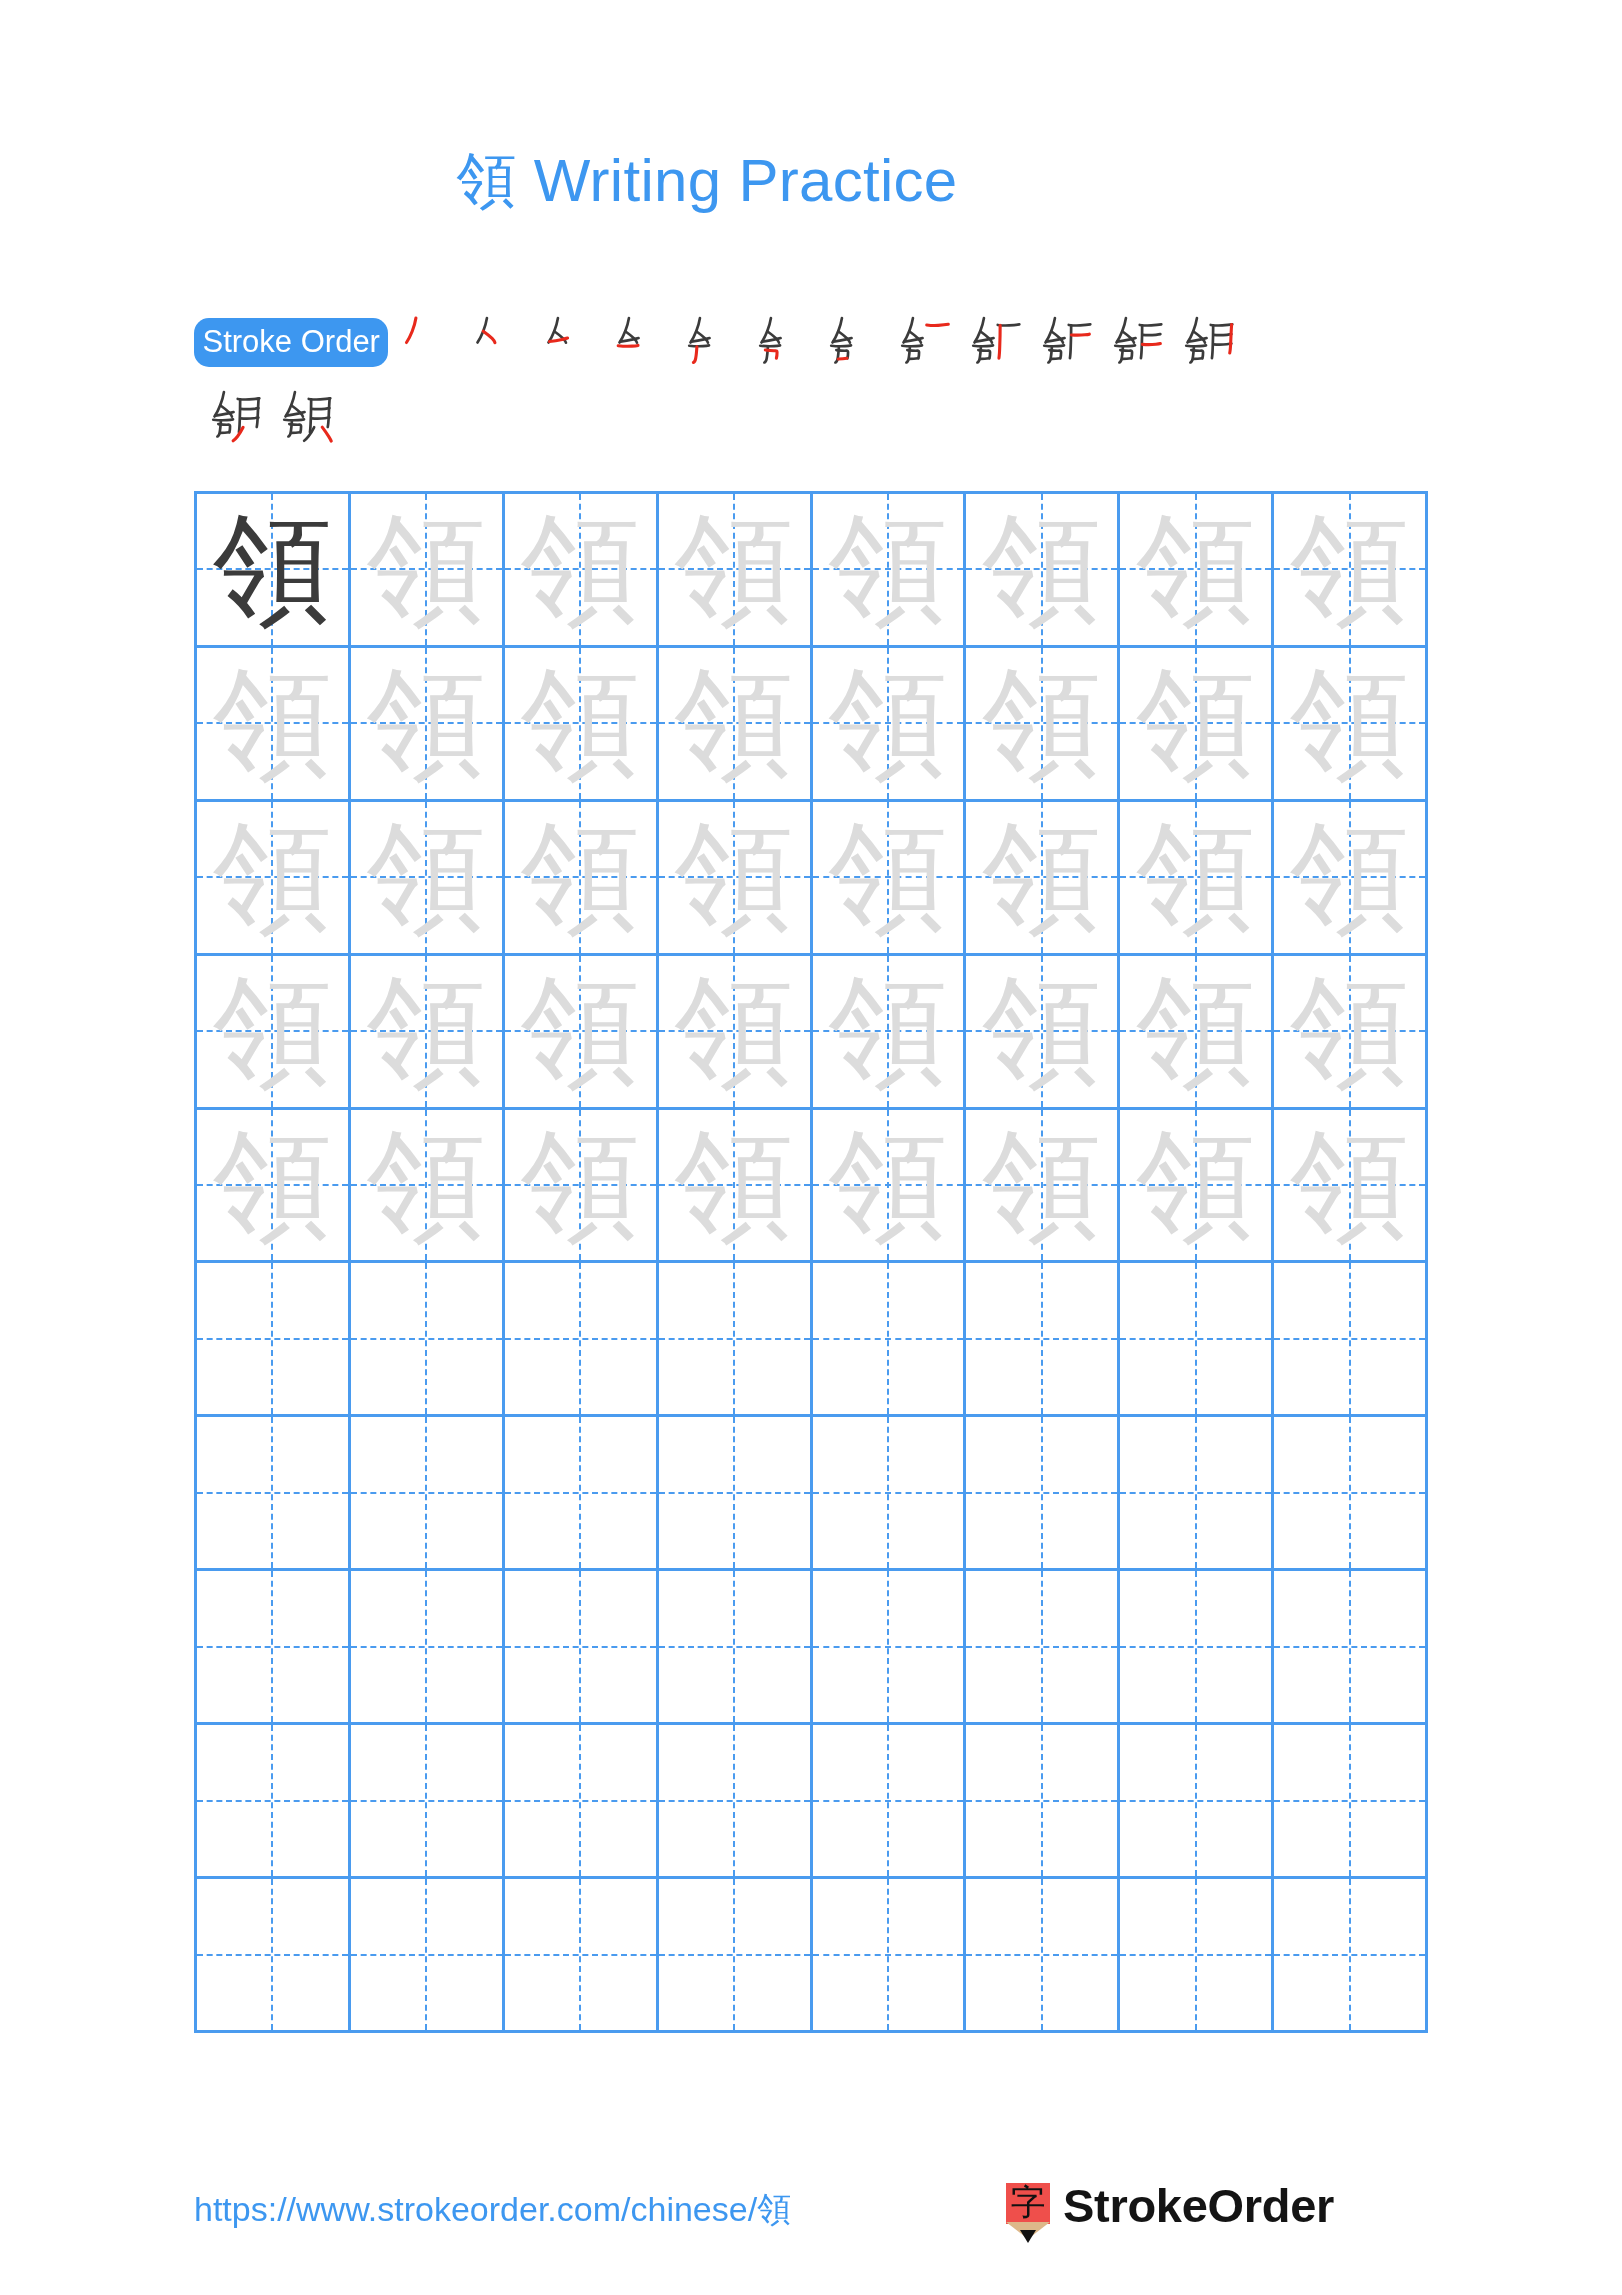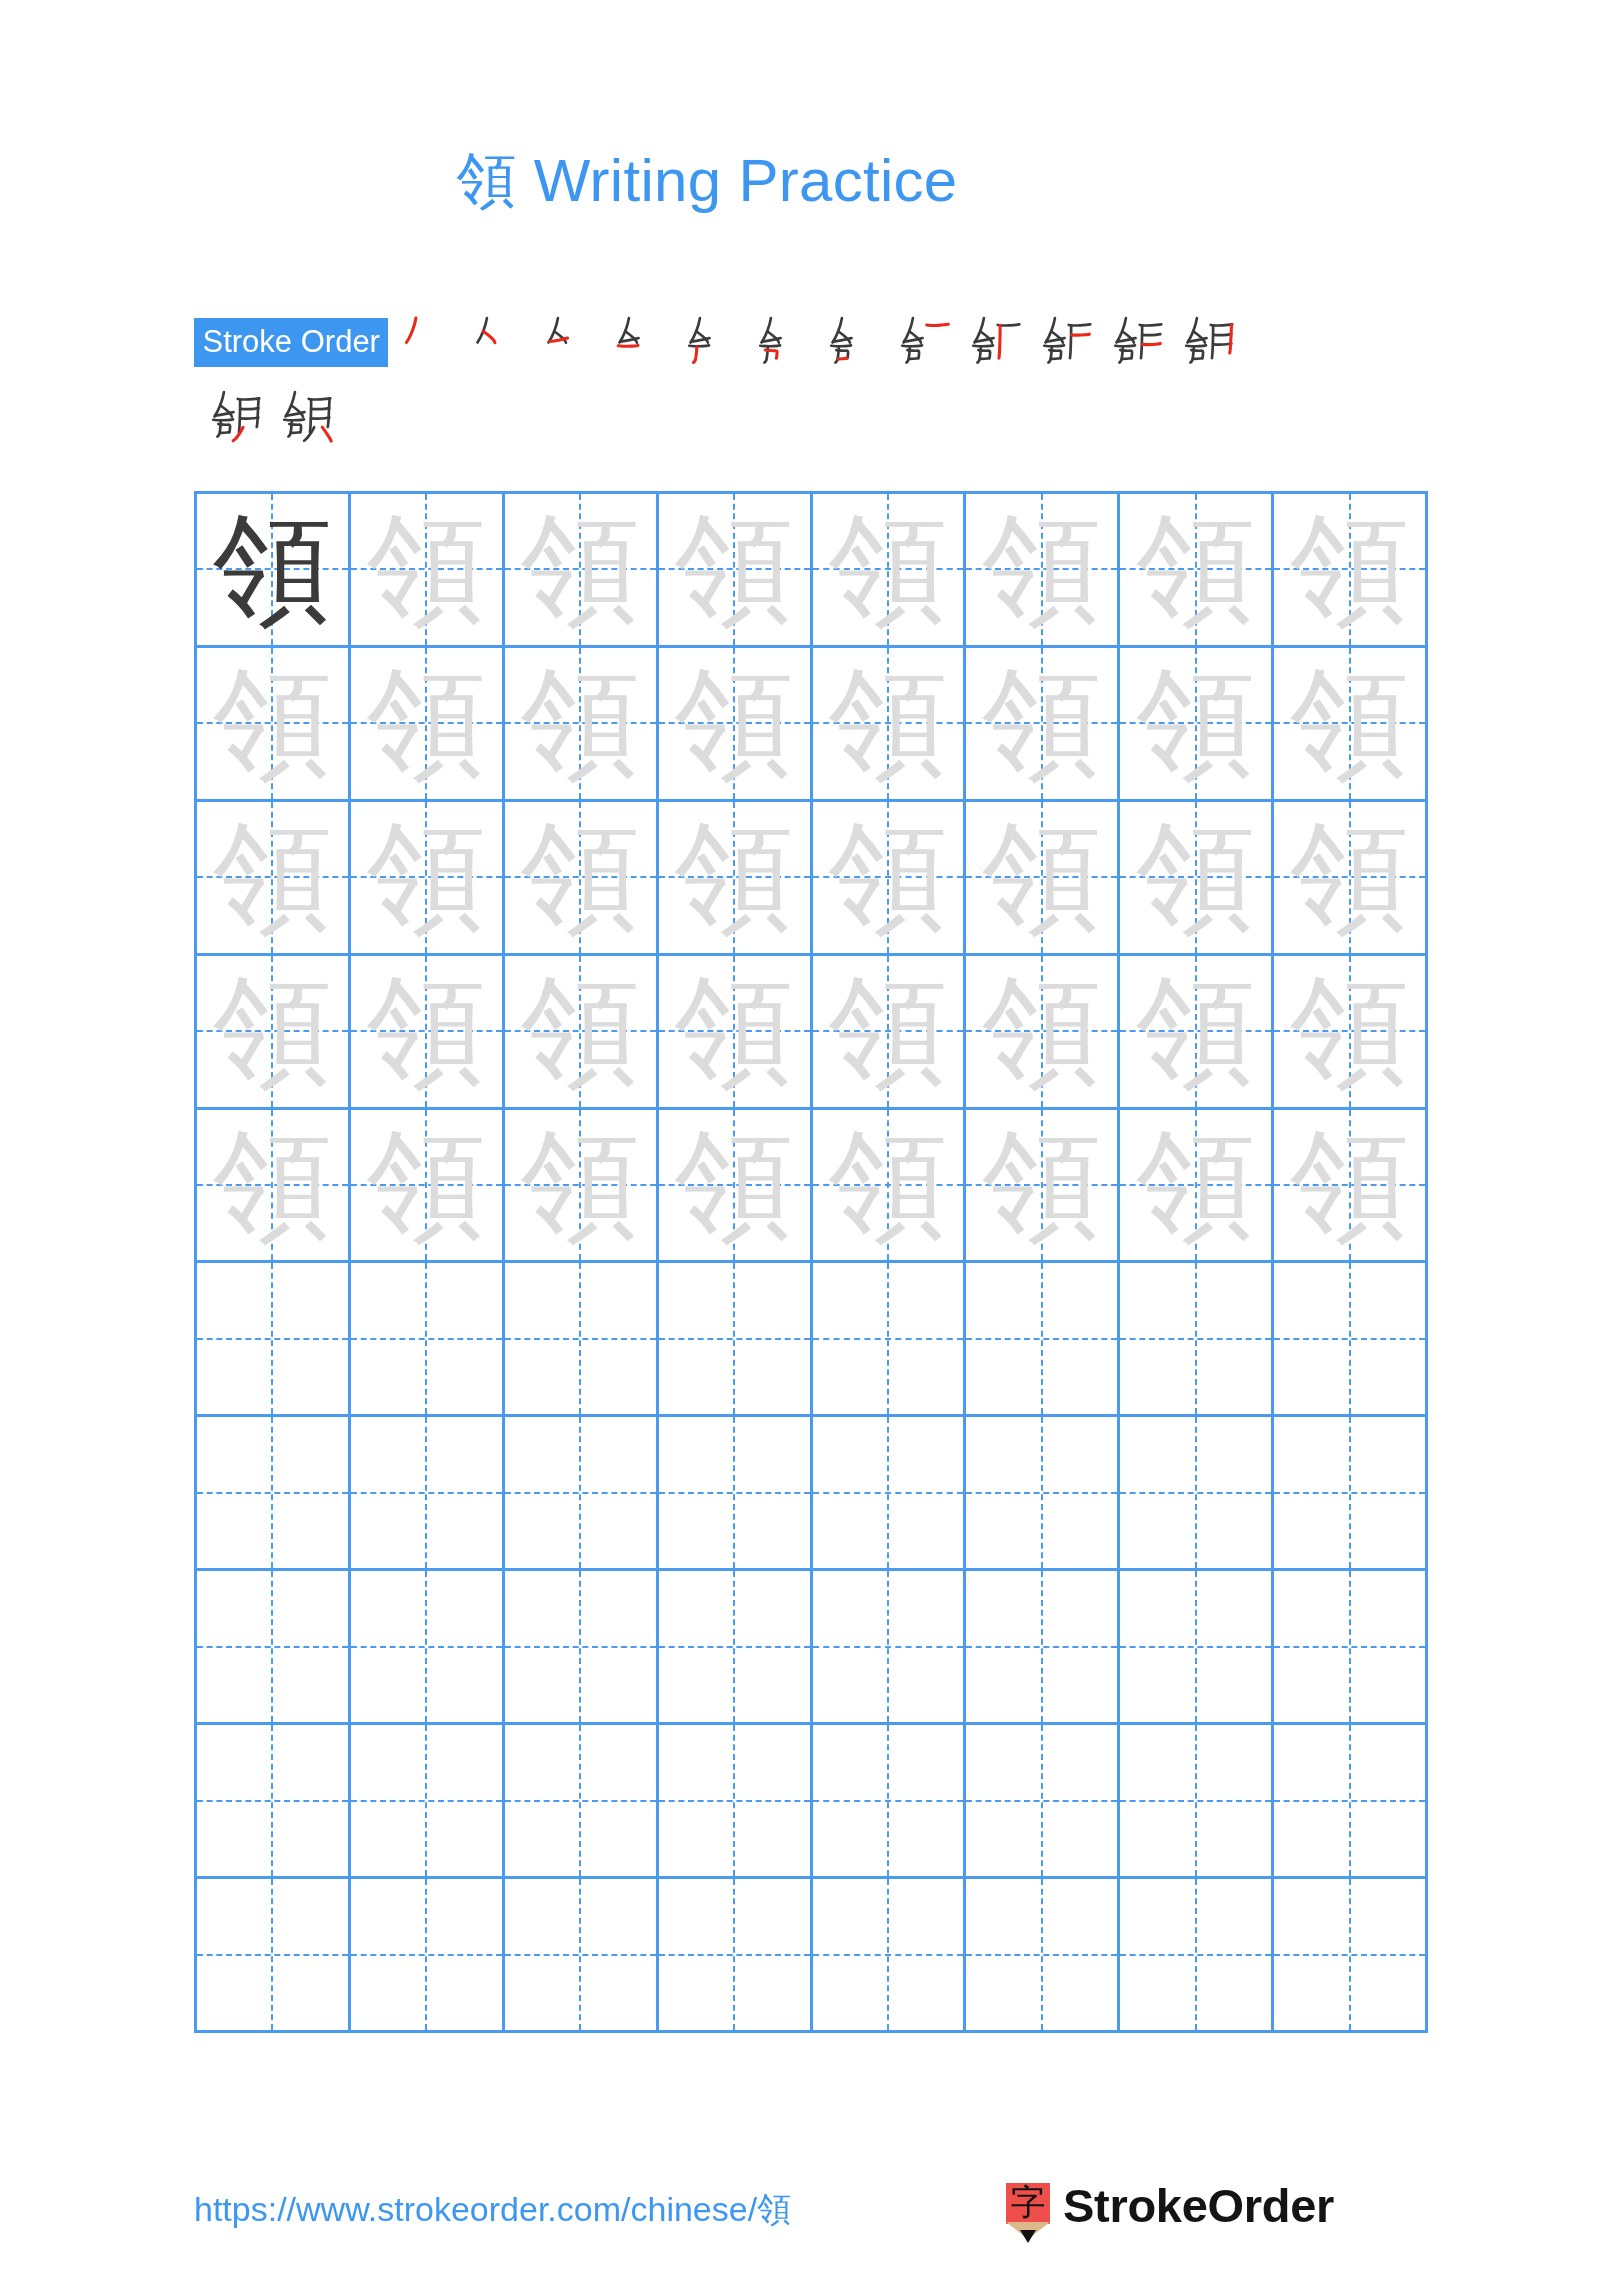--- a/index.html
+++ b/index.html
@@ -40,21 +40,21 @@
     width: 1237px;
   }
   #stroke-order-row-1 {
     display: flex;
     align-items: center;
     height: 69px;
   }
   #stroke-order-badge {
     background: #3d97f0;
     color: #ffffff;
-    border-radius: 0;
+    border-radius: 15px;
     font-size: 31px;
     line-height: 1;
     padding: 8.5px 8.5px 9.8px 8.5px;
     white-space: nowrap;
     flex: 0 0 auto;
     margin-right: 2.6px;
   }
   .stroke-cell {
     flex: 0 0 auto;
     width: 71px;

